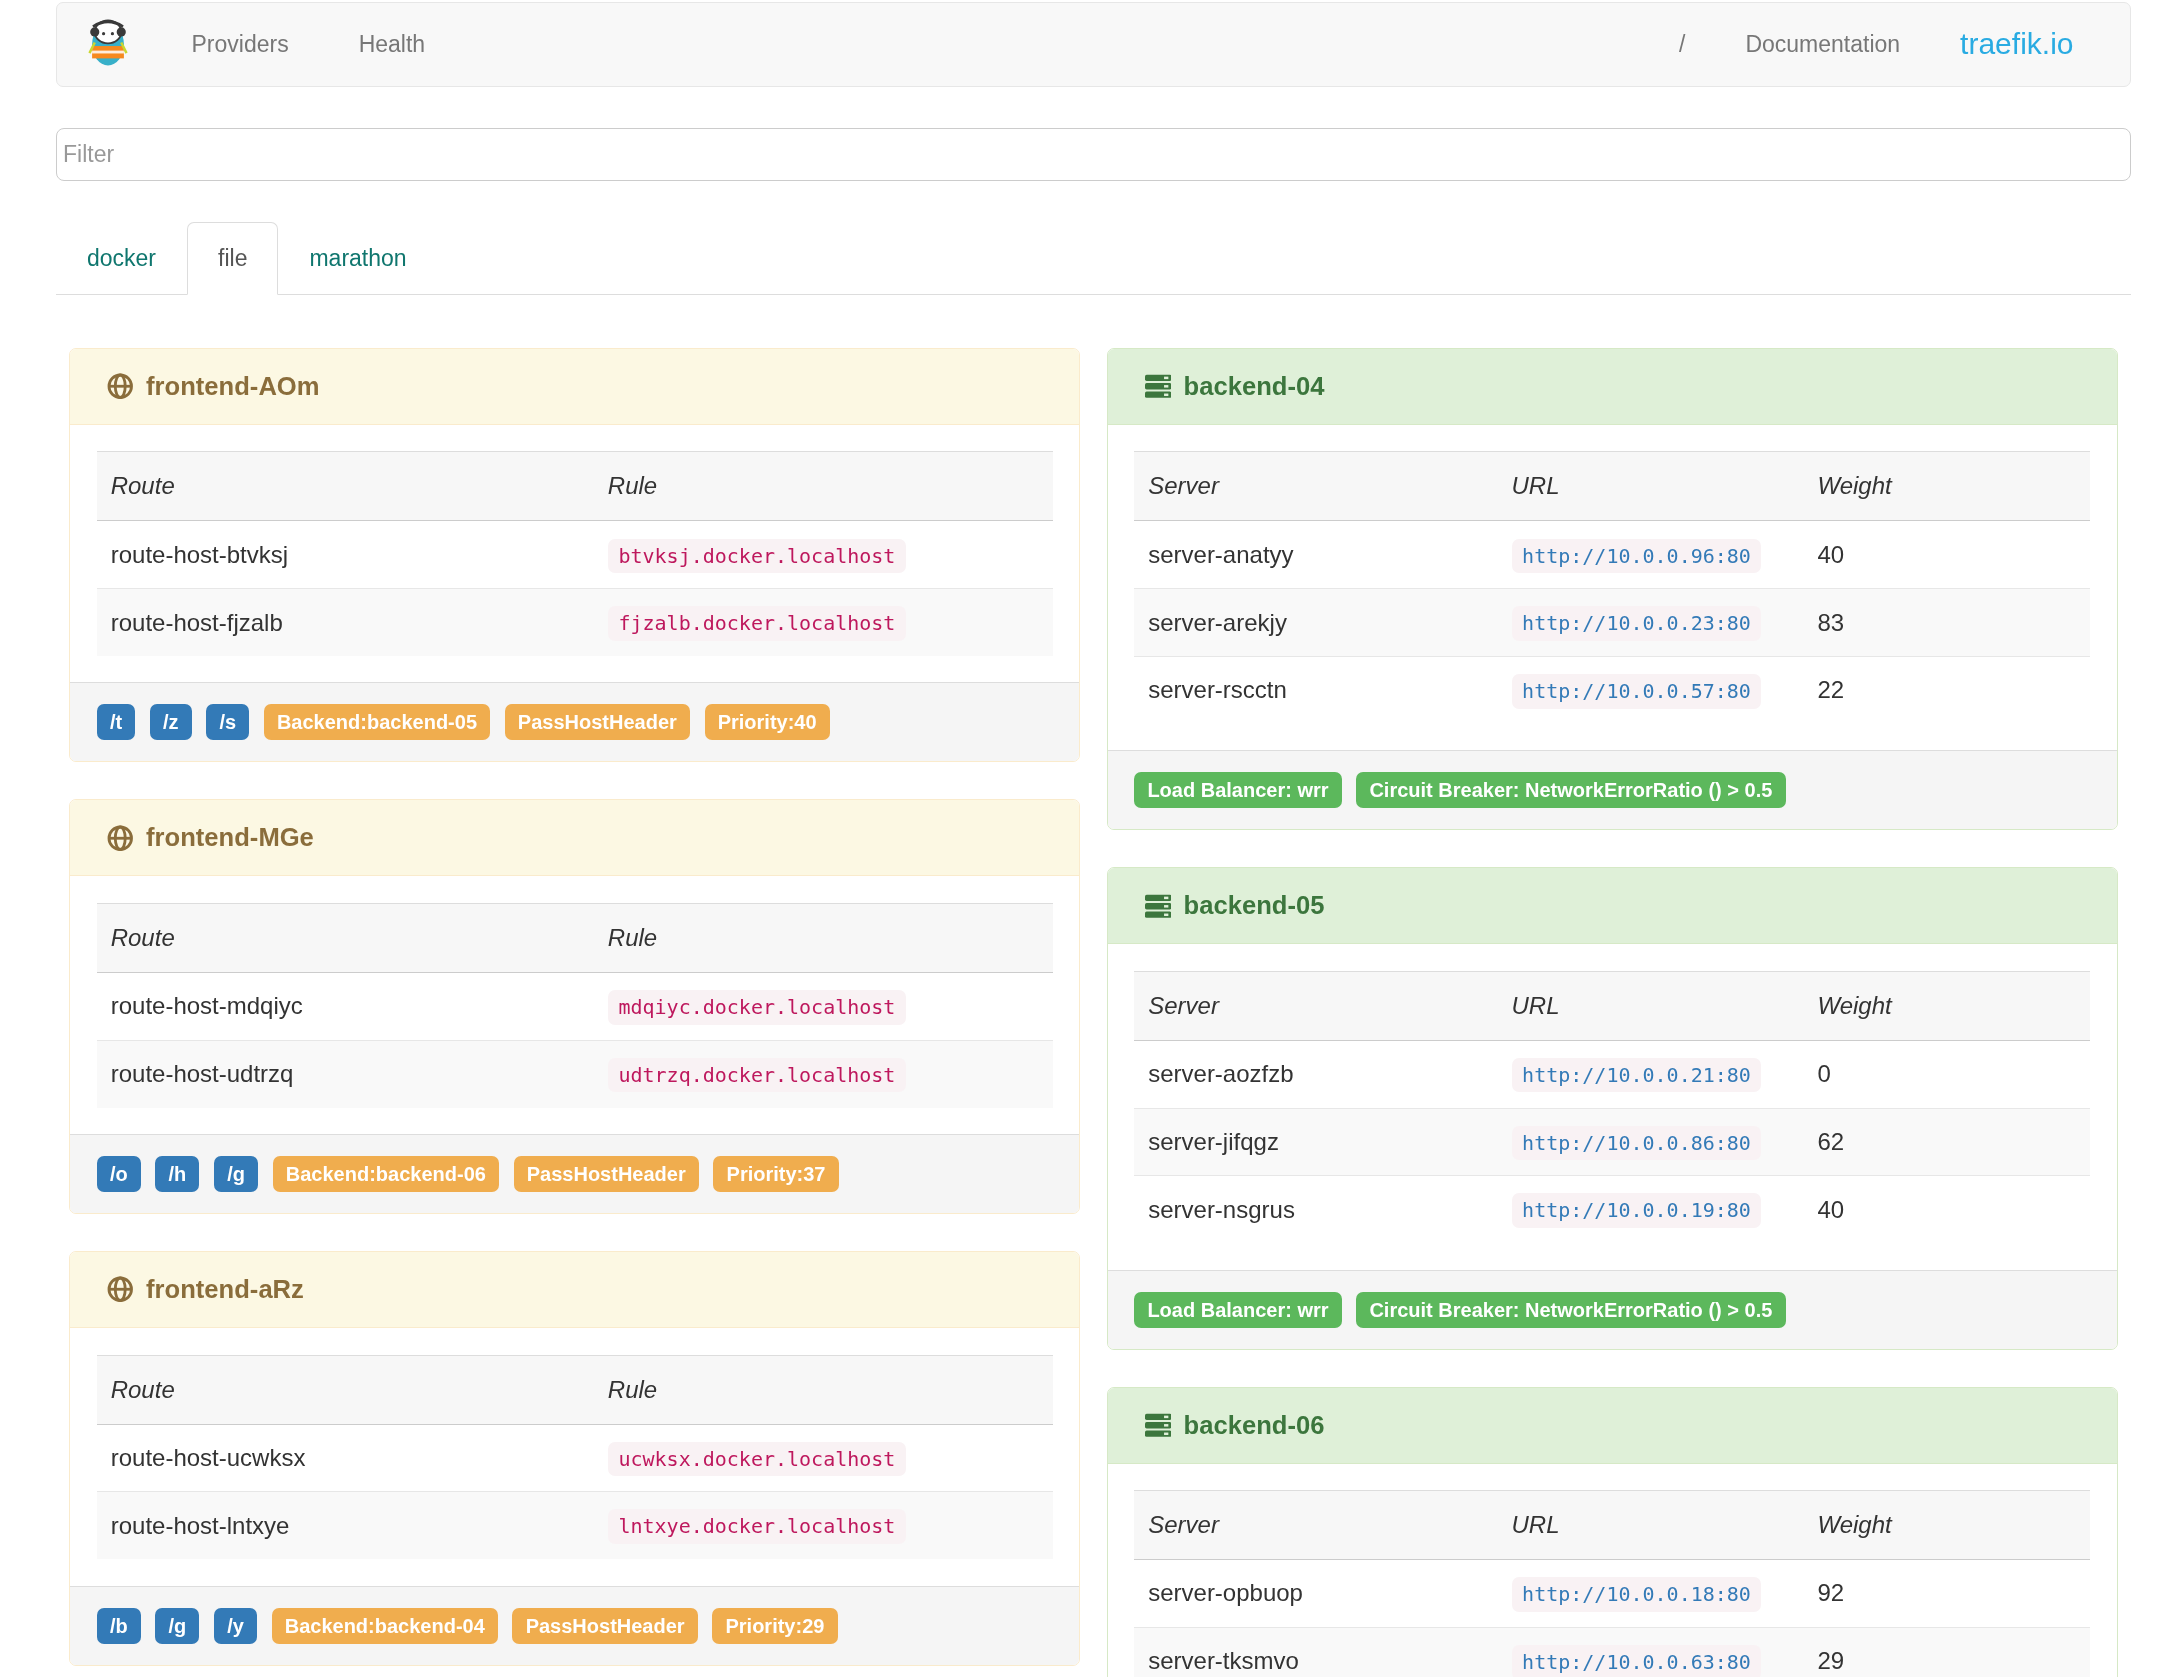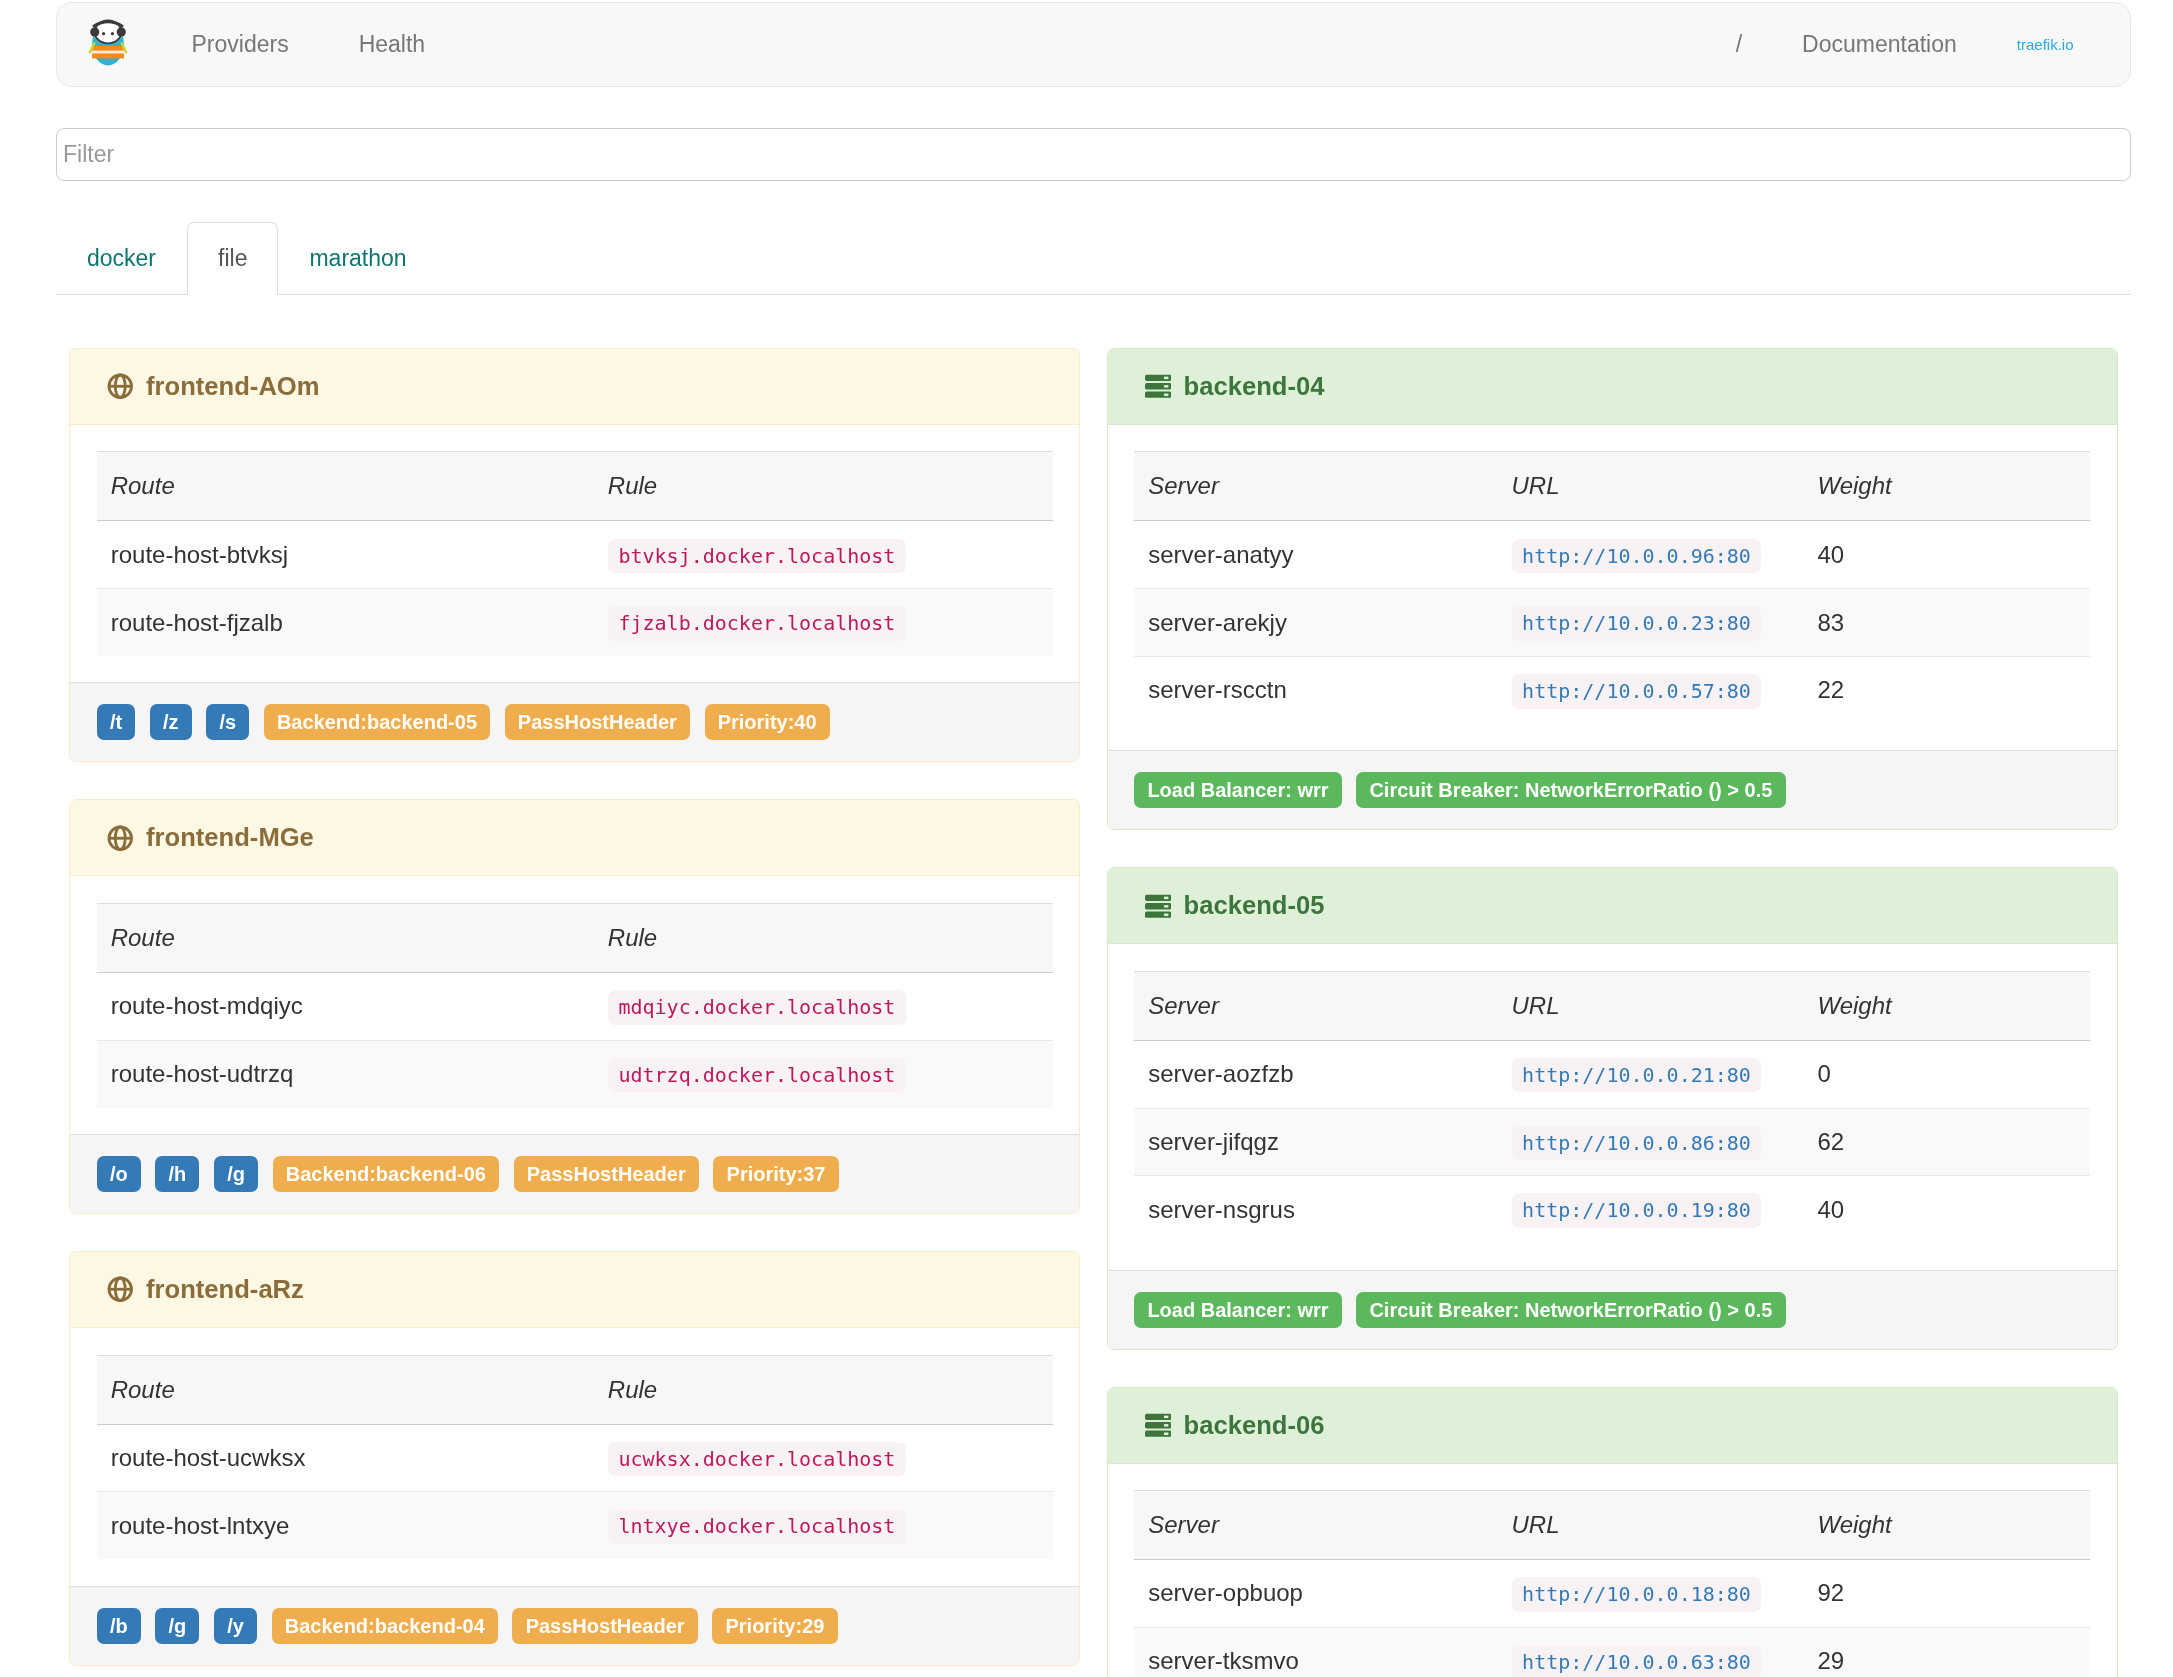--- a/index.html
+++ b/index.html
@@ -2,27 +2,27 @@
 <html style="font-size:14px"><head>
 <meta charset="utf-8">
 <style>
   * { box-sizing: border-box; margin: 0; padding: 0; }
   html,body { width: 2174px; height: 1678px; background:#fff; overflow:hidden;
     font-family:"Liberation Sans", sans-serif; color:#333; }
   .container { width: 2075px; margin-left: 56px; }
 
   
   .navbar { margin-top:1.8px; height:85px; background:#f8f8f8; border:0.9px solid #e7e7e7;
-    border-radius:16px; display:flex; align-items:center; margin-bottom:41px; }
+    border-radius:7px; display:flex; align-items:center; margin-bottom:41px; }
   .navbar-brand { margin:0 25px 0 26.5px; display:flex; align-items:center; }
   .nav-link { color:#777; font-size:23px; padding:0 35px; text-decoration:none; cursor:pointer; }
   .nav-spacer { flex:1; }
   .nav-right { display:flex; align-items:center; padding-right:53px; }
   .nav-right .nav-link { padding:0 30px; }
-  .brand-link { color:#29abe2; font-size:15px; padding:0 3.5px 0 30px; text-decoration:none; cursor:pointer; }
+  .brand-link { color:#29abe2; font-size:30px; padding:0 3.5px 0 30px; text-decoration:none; cursor:pointer; }
 
   
   .filter-input { display:block; width:100%; height:53px; border:0.9px solid #ccc; border-radius:8px;
     font-size:23px; padding:0 6px; color:#555; outline:none; margin-bottom:41px;
     font-family:"Liberation Sans", sans-serif; }
   .filter-input::placeholder { color:#999; }
 
   
   .nav-tabs { display:flex; border-bottom:0.9px solid #ddd; margin-bottom:53px; }
   .tab { font-size:23px; padding:22px 30px; margin-bottom:-0.9px; border:0.9px solid transparent;

